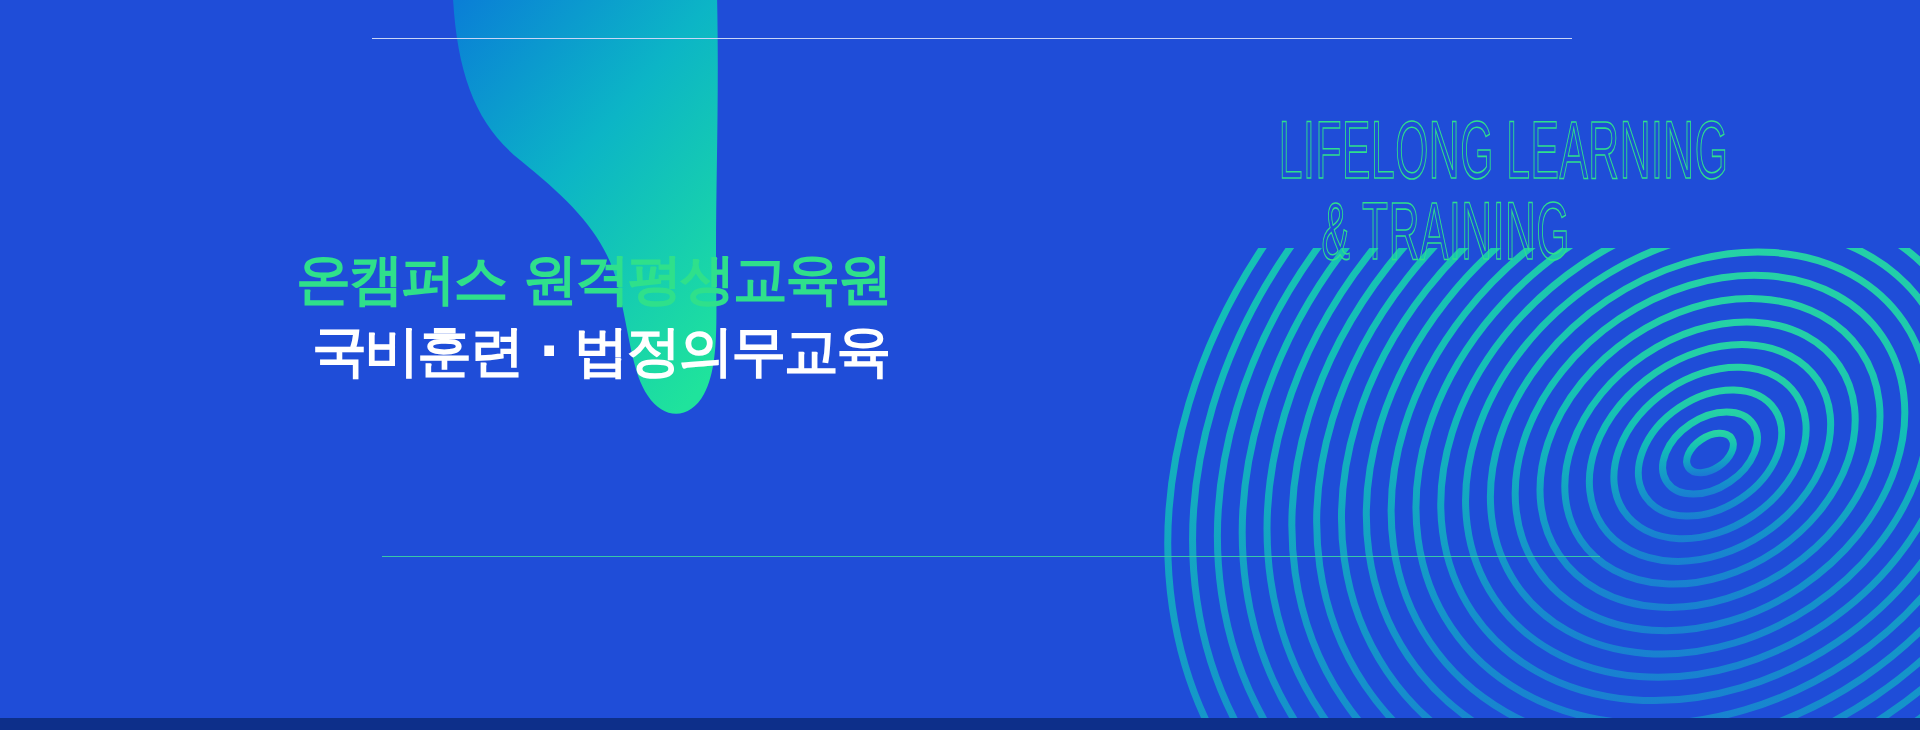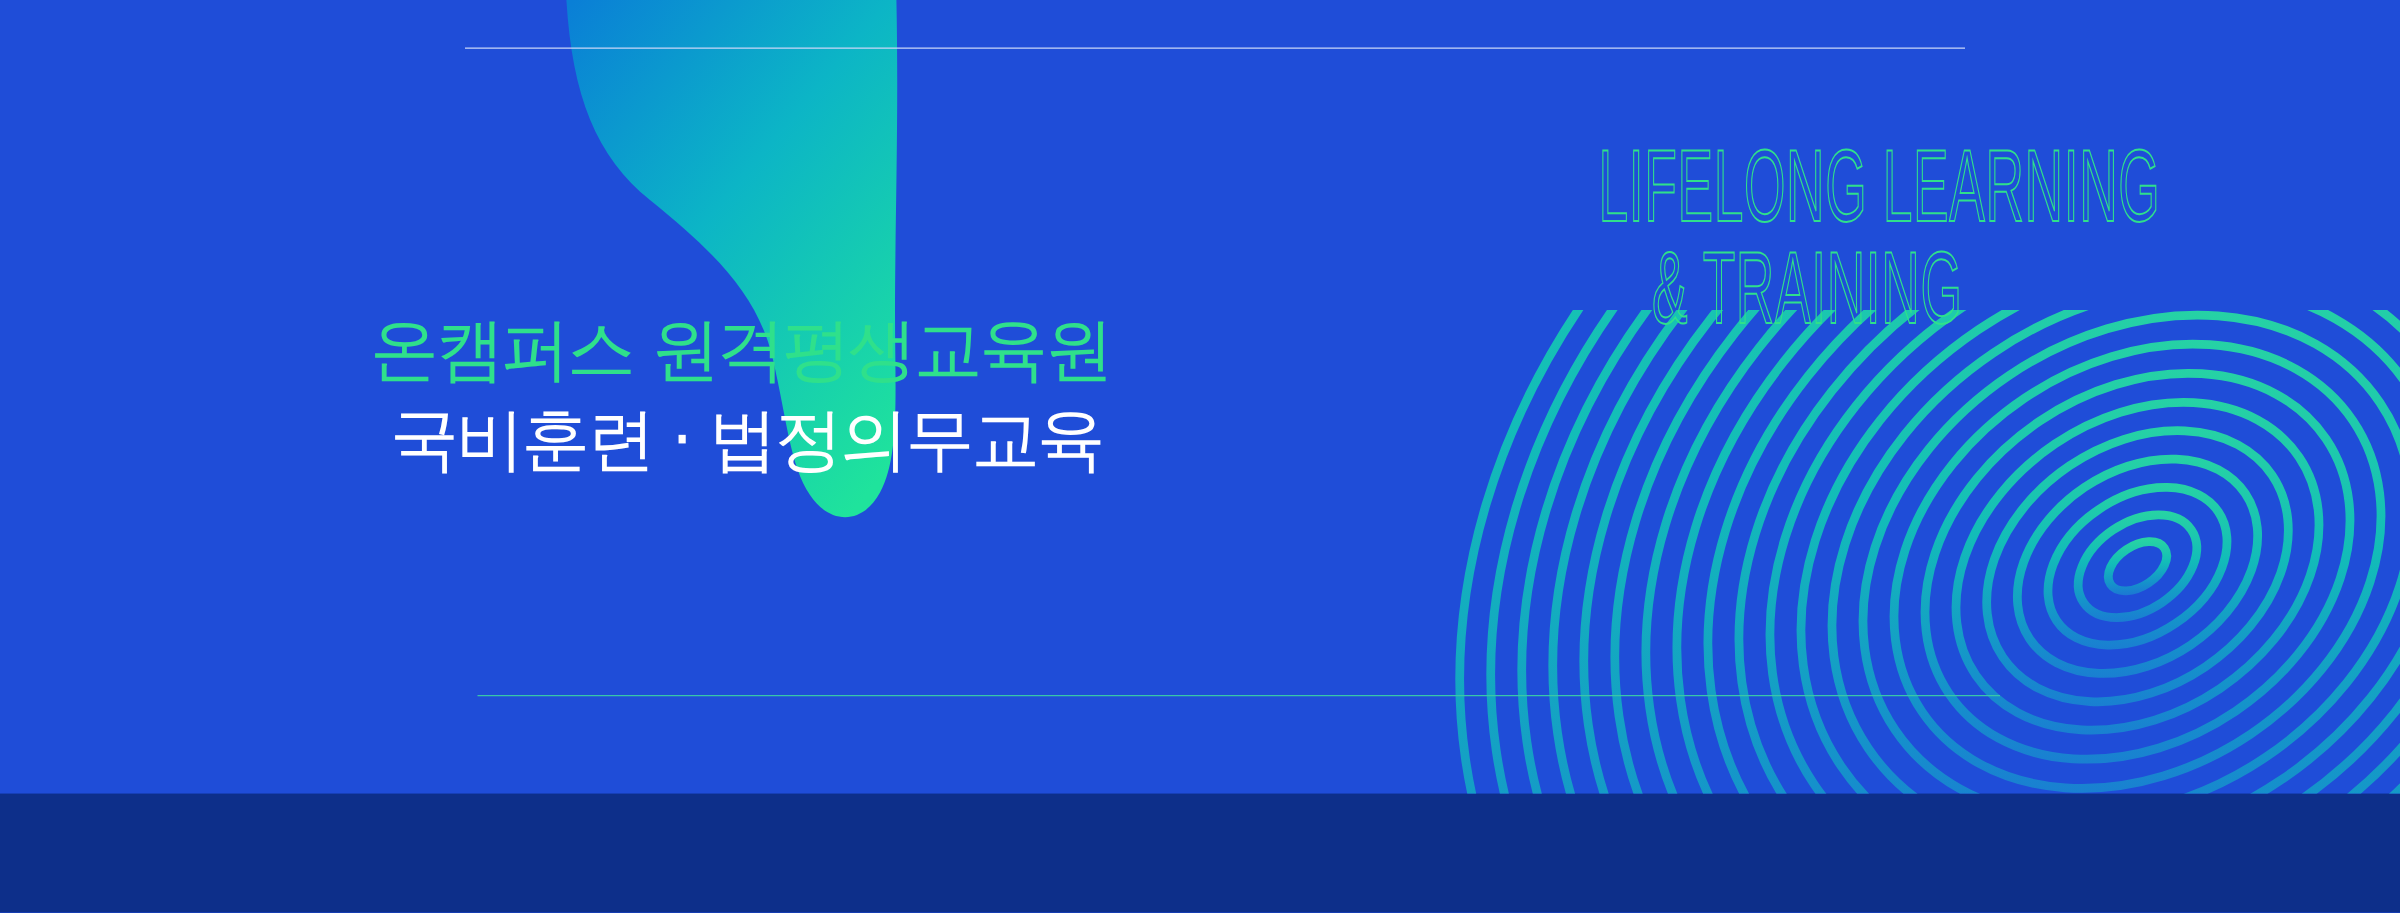--- a/index.html
+++ b/index.html
@@ -3,21 +3,21 @@
 <meta charset="utf-8">
 <style>
   html, body {
     margin: 0;
     padding: 0;
     background: #0d2f8a;
   }
   #banner {
     position: relative;
     width: 1920px;
-    height: 635px;
+    height: 718px;
     overflow: hidden;
     background: #1f4dd8;
     font-family: "Liberation Sans", "DejaVu Sans", sans-serif;
   }
 
   
   .blob-wrap {
     position: absolute;
     left: 0; top: 0;
     width: 1920px; height: 730px;
@@ -79,21 +79,21 @@
 
   
   .kor-block {
     position: absolute;
     left: 296px;
     top: 252px;
   }
   .kor-line {
     display: block;
     font-family: "DejaVu Sans", "Liberation Sans", sans-serif;
-    font-weight: 400;
+    font-weight: 700;
     font-size: 55px;
     line-height: 1.0;
     letter-spacing: -2.5px;
     white-space: nowrap;
   }
   .kor-line-1 {
     color: #2fe08b;
     margin-bottom: 17px;
   }
   .kor-line-2 {

